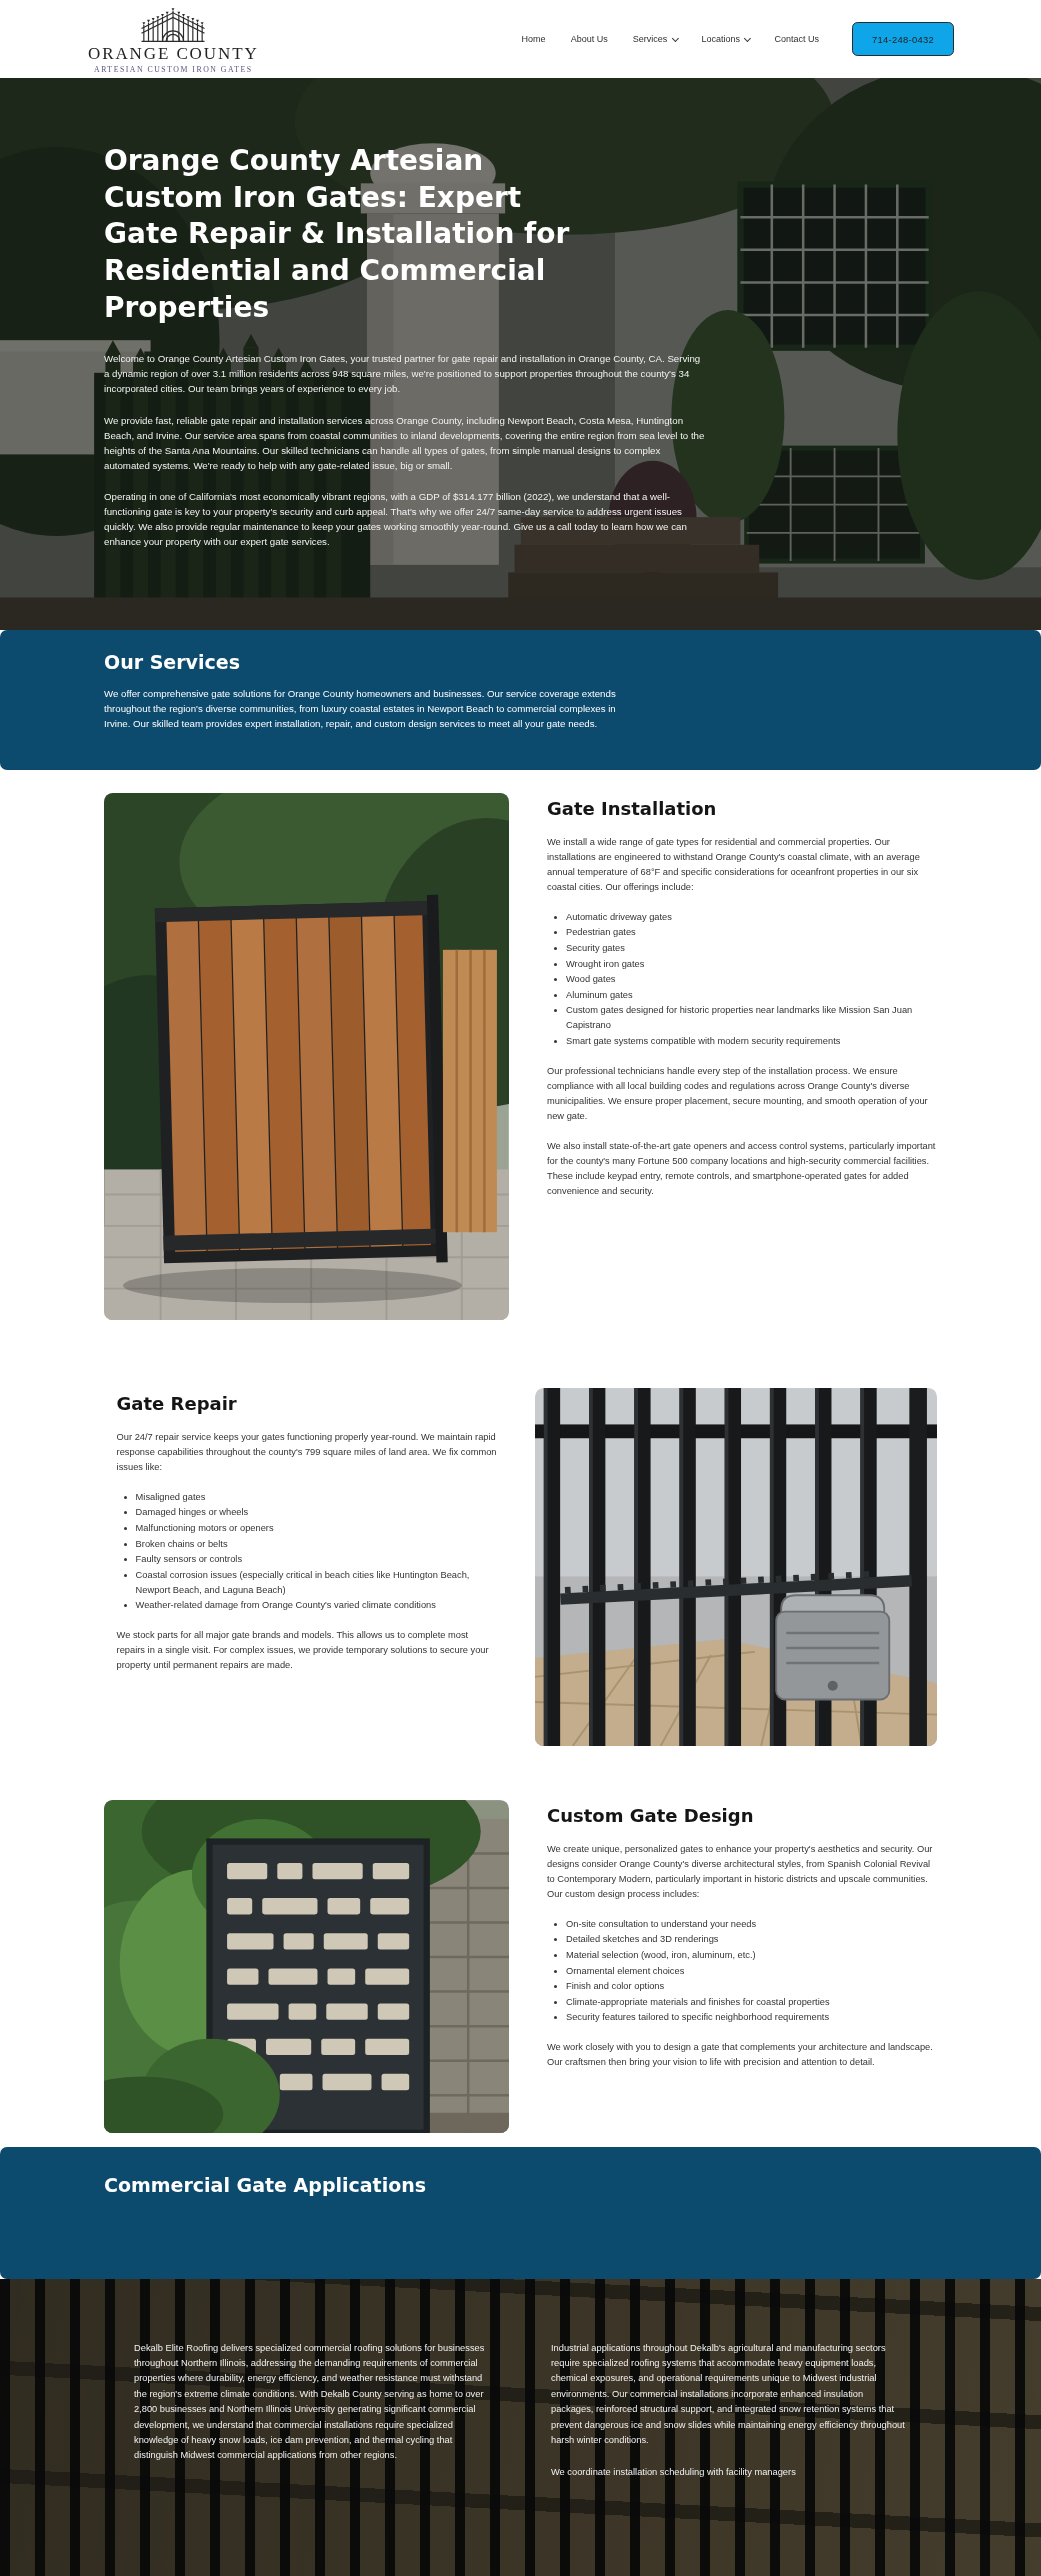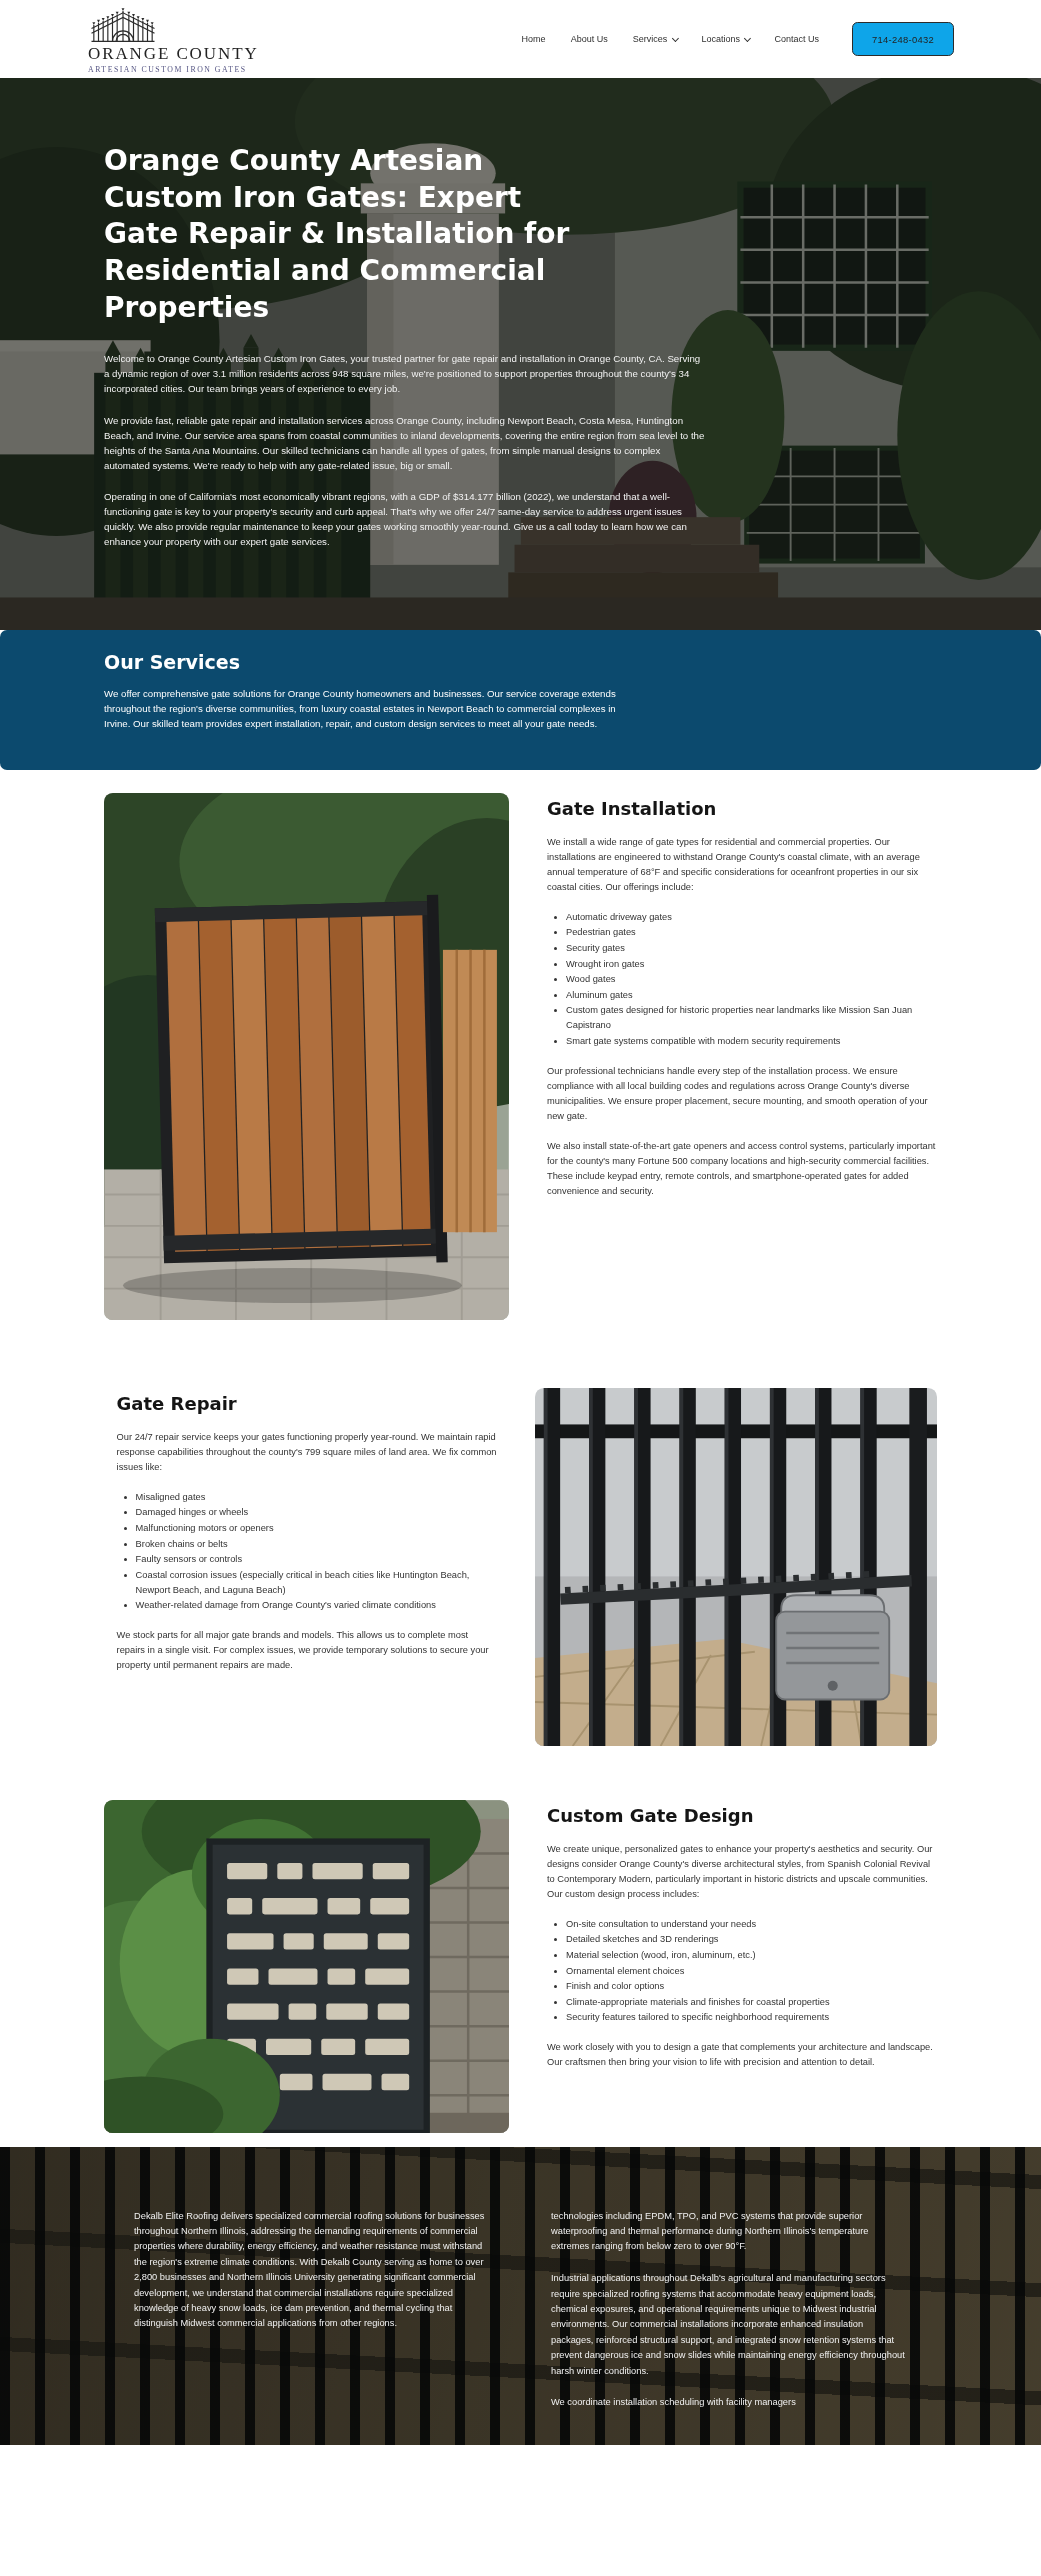--- a/index.html
+++ b/index.html
@@ -15,21 +15,21 @@
   .page { width: 1041px; height: 2576px; overflow: hidden; }
 
   
   header {
     height: 78px;
     display: flex;
     align-items: center;
     padding: 0 87px 0 88px;
     background: #ffffff;
   }
-  .logo { display: flex; flex-direction: column; align-items: flex-start; line-height: 1; }
+  .logo { display: flex; flex-direction: column; align-items: center; line-height: 1; }
   .logo svg { display: block; }
   .logo-title {
     font-family: "Liberation Serif", serif;
     font-size: 17px; letter-spacing: 1.9px; color: #232323; margin-top: 1.3px;
   }
   .logo-sub {
     font-family: "Liberation Serif", serif;
     font-size: 7.8px; letter-spacing: 1.5px; color: #565684; margin-top: 3.8px;
   }
   nav { display: flex; align-items: center; gap: 25px; margin-left: auto; }
@@ -437,28 +437,30 @@
           <li>Ornamental element choices</li>
           <li>Finish and color options</li>
           <li>Climate-appropriate materials and finishes for coastal properties</li>
           <li>Security features tailored to specific neighborhood requirements</li>
         </ul>
         <p>We work closely with you to design a gate that complements your architecture and landscape. Our craftsmen then bring your vision to life with precision and attention to detail.</p>
       </div>
     </div>
   </section>
 
+  <section class="blue-band commercial">
+    <h2>Commercial Gate Applications</h2>
+  </section>
 
   <section class="dark">
     <div class="dark-cols">
       <div class="col">
         <p>Dekalb Elite Roofing delivers specialized commercial roofing solutions for businesses throughout Northern Illinois, addressing the demanding requirements of commercial properties where durability, energy efficiency, and weather resistance must withstand the region's extreme climate conditions. With Dekalb County serving as home to over 2,800 businesses and Northern Illinois University generating significant commercial development, we understand that commercial installations require specialized knowledge of heavy snow loads, ice dam prevention, and thermal cycling that distinguish Midwest commercial applications from other regions.</p>
       </div>
       <div class="col">
-        <p>technologies including EPDM, TPO, and PVC systems that provide superior waterproofing and thermal performance during Northern Illinois's temperature extremes ranging from below zero to over 90°F.</p>
         <p>Industrial applications throughout Dekalb's agricultural and manufacturing sectors require specialized roofing systems that accommodate heavy equipment loads, chemical exposures, and operational requirements unique to Midwest industrial environments. Our commercial installations incorporate enhanced insulation packages, reinforced structural support, and integrated snow retention systems that prevent dangerous ice and snow slides while maintaining energy efficiency throughout harsh winter conditions.</p>
         <p>We coordinate installation scheduling with facility managers</p>
       </div>
     </div>
   </section>
 
 </div>
 
 
 </body></html>

